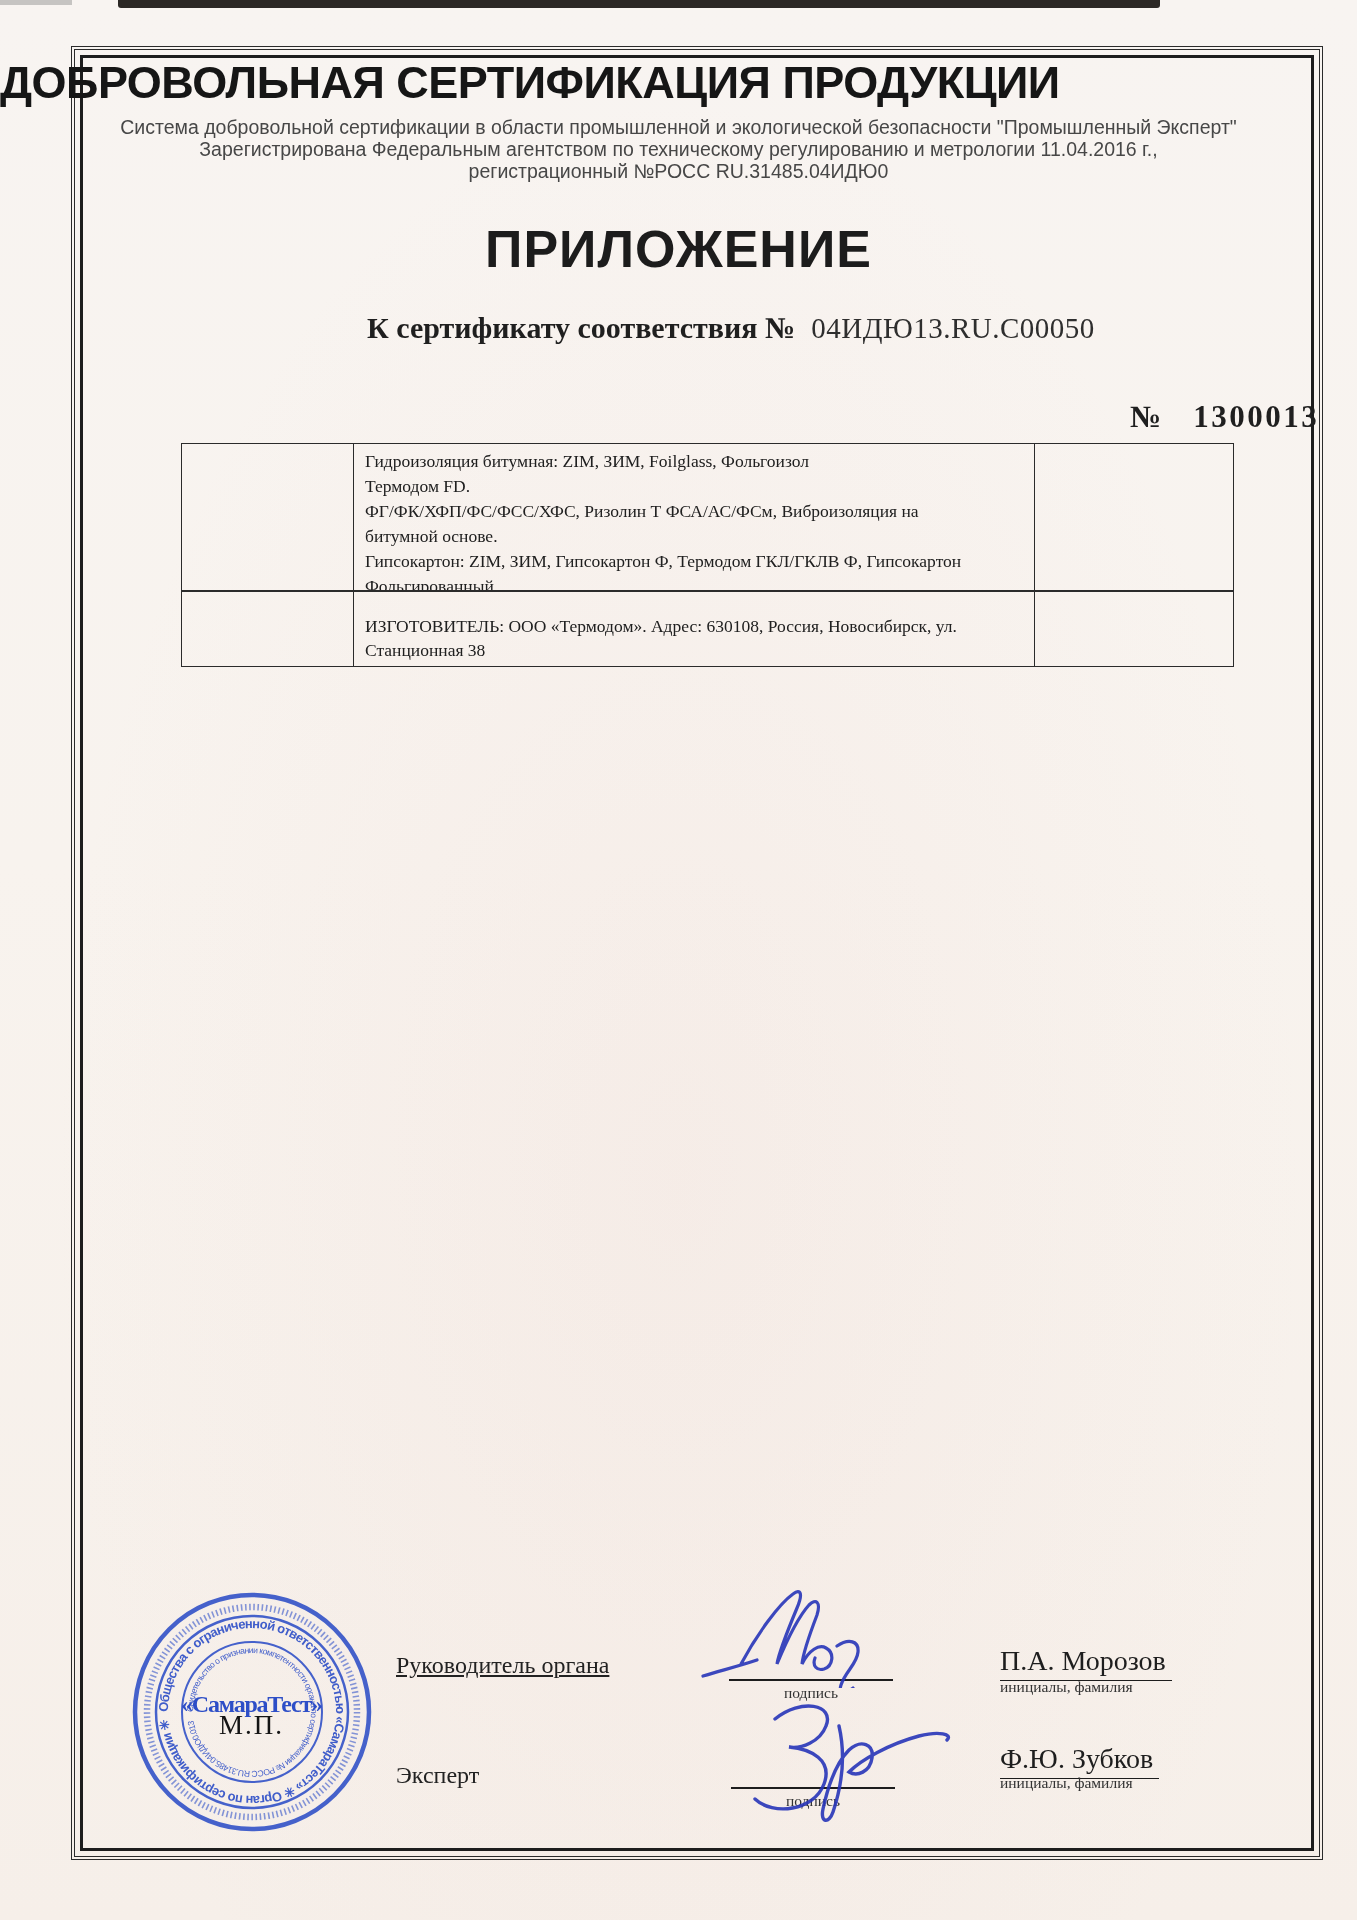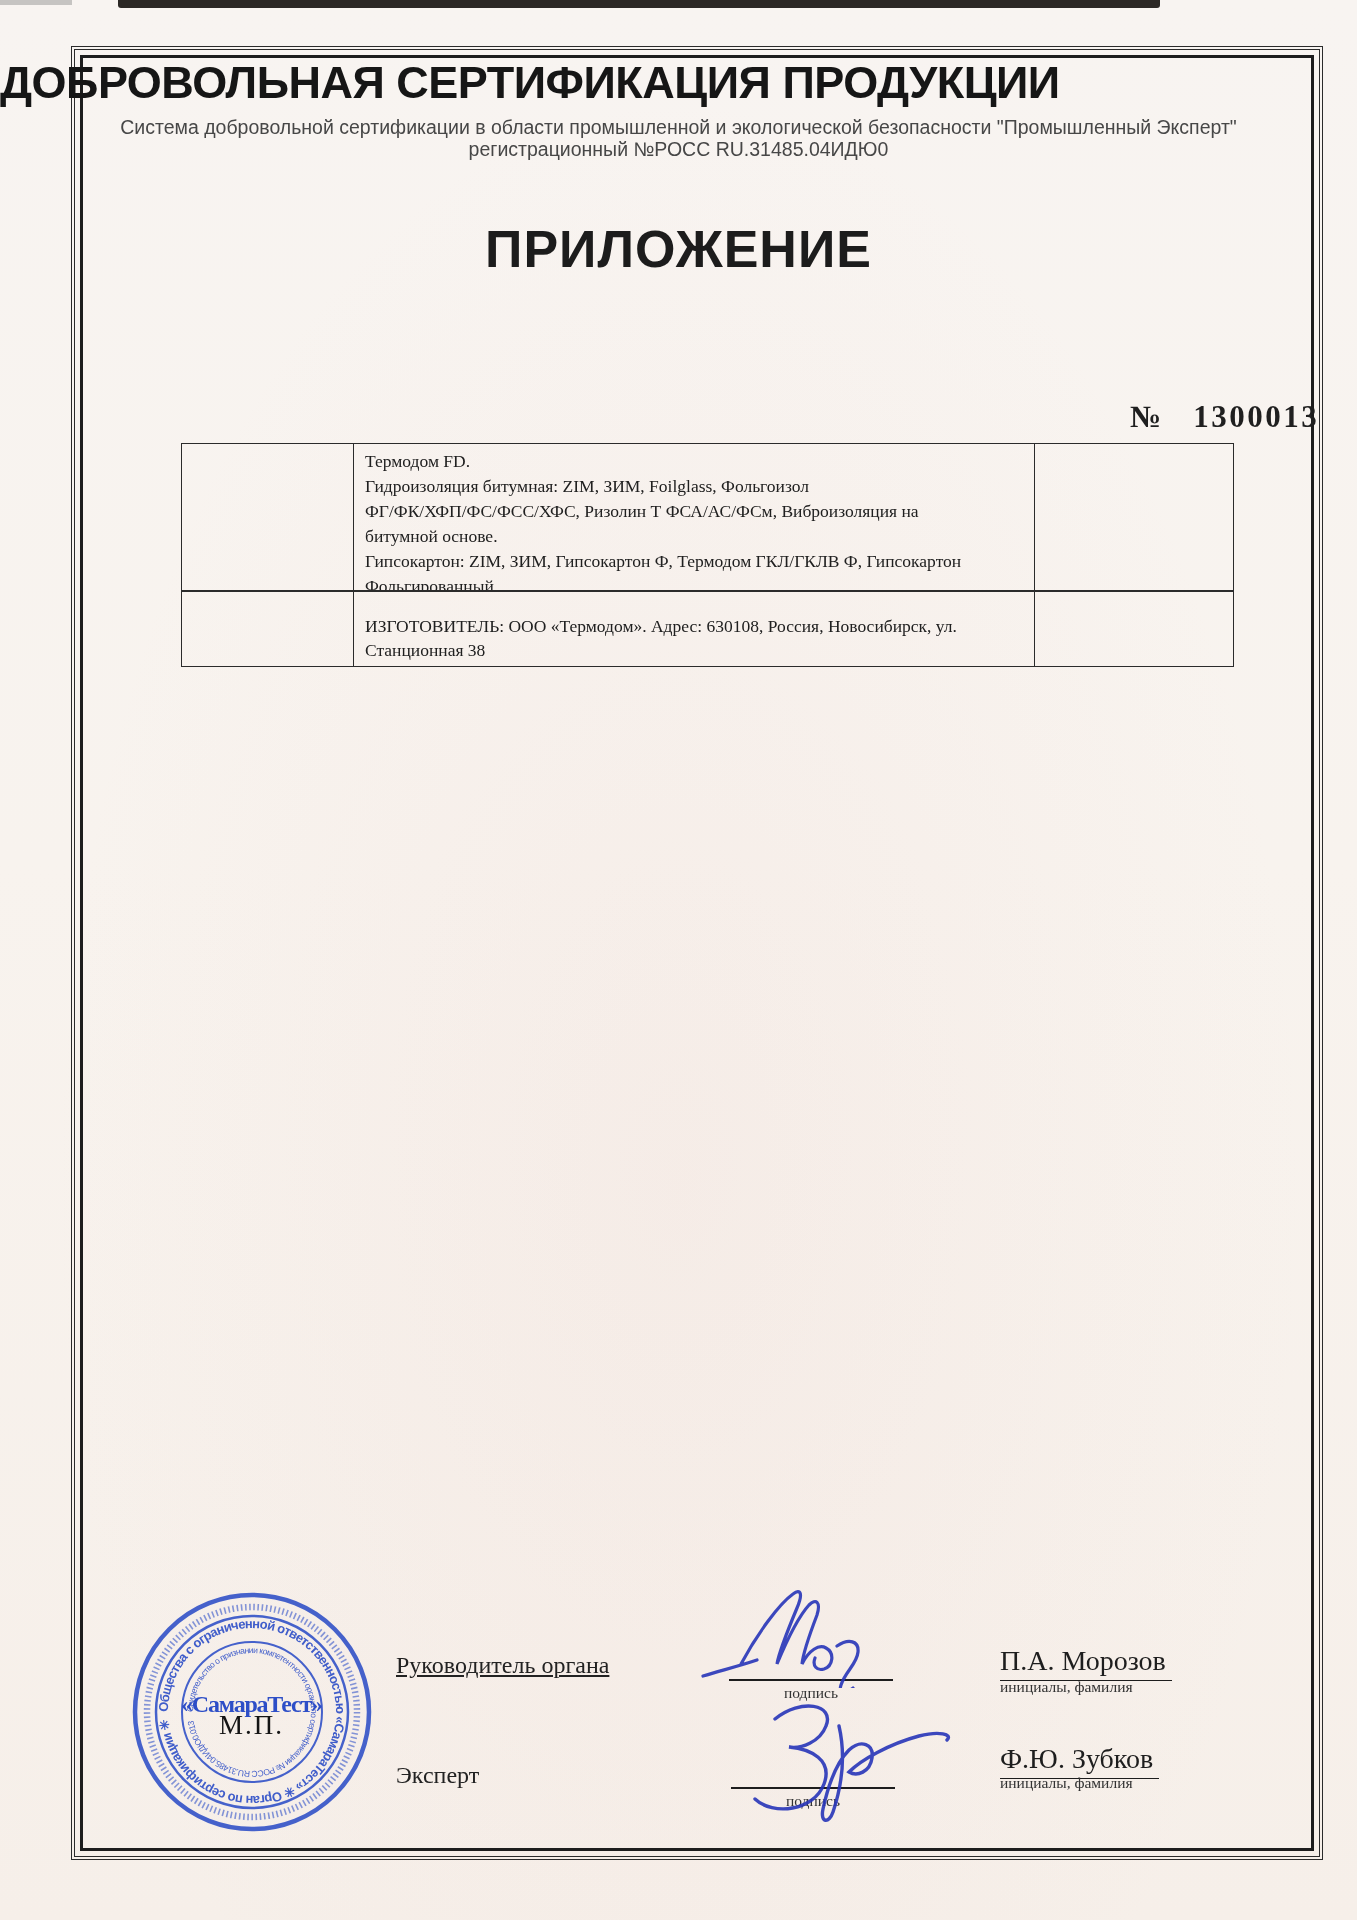--- a/index.html
+++ b/index.html
@@ -60,36 +60,40 @@
   <div class="abs frame">
     <div class="frame-mid">
       <div class="frame-inner"></div>
     </div>
   </div>
 
   <div class="abs title">ДОБРОВОЛЬНАЯ СЕРТИФИКАЦИЯ ПРОДУКЦИИ</div>
 
   <div class="abs subtitle">
     <div>Система добровольной сертификации в области промышленной и экологической безопасности "Промышленный Эксперт"</div>
+    <div>Зарегистрирована Федеральным агентством по техническому регулированию и метрологии 11.04.2016 г.,</div>
     <div>регистрационный №РОСС RU.31485.04ИДЮ0</div>
   </div>
 
   <div class="abs appendix-title">ПРИЛОЖЕНИЕ</div>
 
+  <div class="abs cert-line">
+    <span>К сертификату соответствия №</span><span class="cert-no">04ИДЮ13.RU.C00050</span>
+  </div>
 
   <div class="abs form-number">
     <span>№</span><span class="digits">1300013</span>
   </div>
 
   <div class="abs tbl">
     <div class="cell"></div>
     <div class="cell">
       <div class="cell-text">
+        <div>Гидроизоляция битумная: ZIM, ЗИМ, Foilglass, Фольгоизол</div>
         <div>Термодом FD.</div>
-        <div>Гидроизоляция битумная: ZIM, ЗИМ, Foilglass, Фольгоизол</div>
         <div>ФГ/ФК/ХФП/ФС/ФСС/ХФС, Ризолин Т ФСА/АС/ФСм, Виброизоляция на</div>
         <div>битумной основе.</div>
         <div>Гипсокартон: ZIM, ЗИМ,  Гипсокартон Ф, Термодом ГКЛ/ГКЛВ Ф, Гипсокартон</div>
         <div>Фольгированный.</div>
       </div>
     </div>
     <div class="cell last-col"></div>
     <div class="cell last-row"></div>
     <div class="cell last-row">
       <div class="cell-text2">

